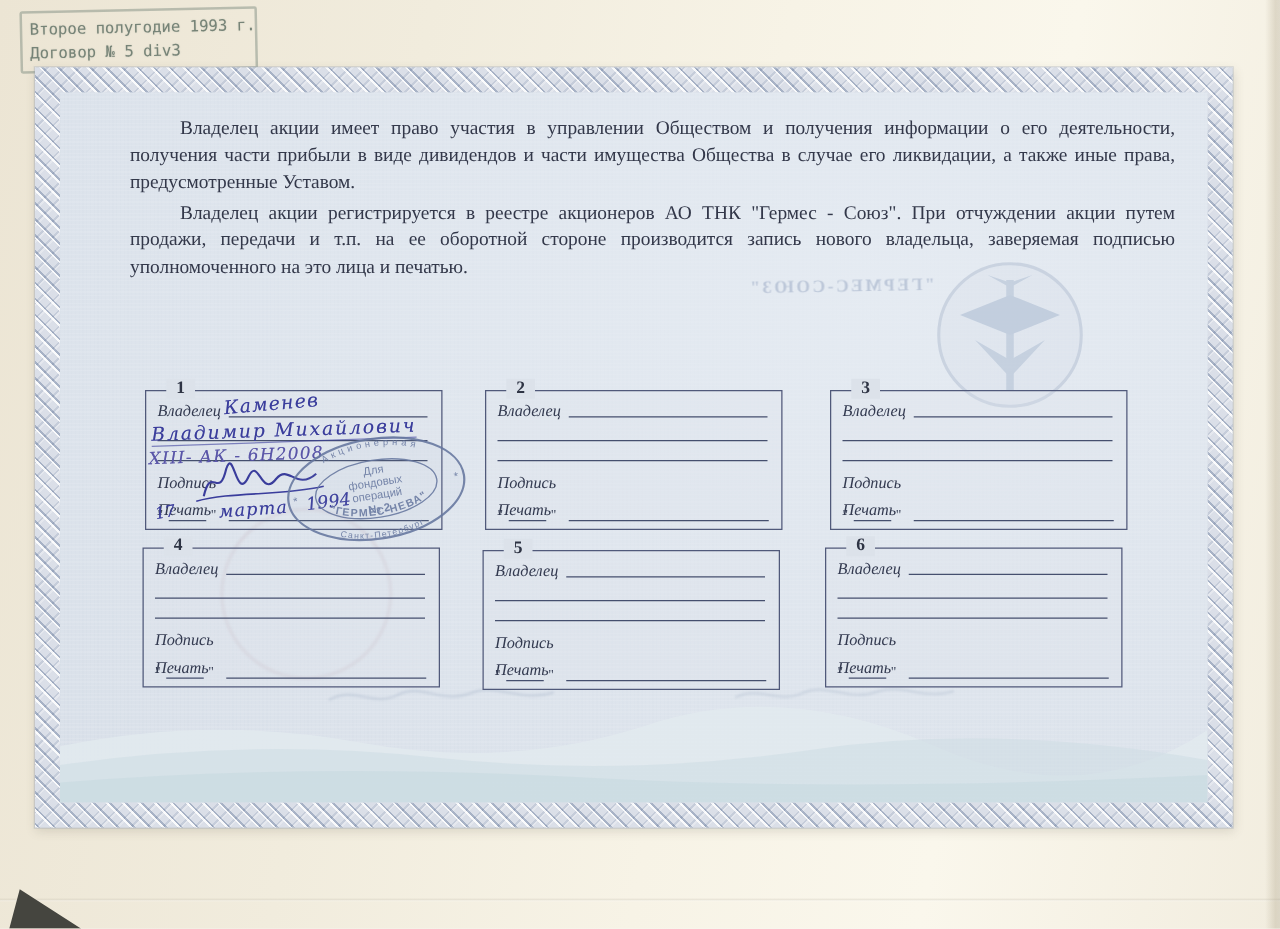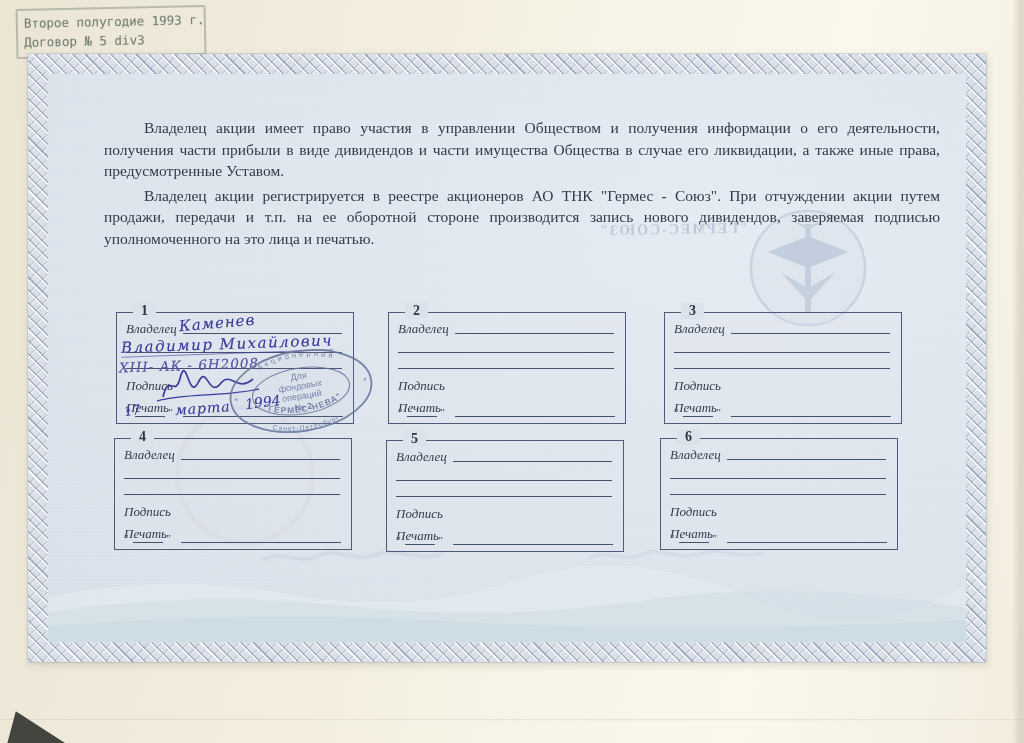--- a/index.html
+++ b/index.html
@@ -32,21 +32,21 @@
       repeating-linear-gradient(-45deg,rgba(255,255,255,.6) 0 1.5px,rgba(142,156,181,.5) 1.5px 3px,rgba(230,233,240,.4) 3px 9px);
     box-shadow:0 0 0 1px rgba(150,160,180,.35),1px 3px 8px rgba(90,85,65,.18);}
   .page-inner{position:absolute;inset:20px;
     background-color:#dce2ea;
     background-image:
       radial-gradient(ellipse at 72% 28%,rgba(230,236,243,.9),rgba(214,222,232,.5)),
       repeating-linear-gradient(0deg,rgba(255,255,255,.22) 0 1px,rgba(0,0,0,0) 1px 3px),
       repeating-linear-gradient(90deg,rgba(196,206,219,.22) 0 1px,rgba(0,0,0,0) 1px 3px);}
 
   
-  .body-text{position:absolute;left:56px;top:43px;width:836px;
+  .body-text{position:absolute;left:56px;top:18px;width:836px;
     color:#33384a;font-size:15.5px;line-height:21.5px;text-align:justify;}
   .body-text p{margin:0 0 3px 0;text-indent:40px;}
   .heading{position:absolute;left:0;right:0;top:184px;text-align:center;
     transform:translateX(30px);font-size:17.5px;font-weight:bold;
     letter-spacing:1px;color:#2e3444;}
 
   
   .wm{pointer-events:none;}
   .wm-mirror-text{position:absolute;left:520px;top:148px;width:210px;text-align:center;
     transform:scaleX(-1) rotate(1deg);color:rgba(156,172,197,.55);
@@ -117,21 +117,21 @@
       <path d="M0,70 Q150,48 300,64 T600,58 T918,66 L918,100 L0,100 Z" fill="rgba(205,221,228,.55)"></path>
       <path d="M0,84 Q200,68 420,80 T918,78 L918,100 L0,100 Z" fill="rgba(196,214,222,.45)"></path>
     </svg>
     <svg class="wm wm-squiggles" viewBox="0 0 580 26">
       <path d="M5,16 C25,4 40,22 60,12 C80,2 95,20 120,10 C140,3 160,18 185,10" fill="none" stroke="rgba(120,140,170,.4)" stroke-width="2"></path>
       <path d="M330,14 C350,4 365,20 385,10 C405,2 420,18 445,9 C465,3 480,16 505,9" fill="none" stroke="rgba(120,140,170,.35)" stroke-width="2"></path>
     </svg>
 
     <div class="body-text">
       <p>Владелец акции имеет право участия в управлении Обществом и получения информации о его деятельности, получения части прибыли в виде дивидендов и части имущества Общества в случае его ликвидации, а также иные права, предусмотренные Уставом.</p>
-      <p>Владелец акции регистрируется в реестре акционеров АО ТНК "Гермес - Союз". При отчуждении акции путем продажи, передачи и т.п. на ее оборотной стороне производится запись нового дивидендов, заверяемая подписью уполномоченного на это лица и печатью.</p>
+      <p>Владелец акции регистрируется в реестре акционеров АО ТНК "Гермес - Союз". При отчуждении акции путем продажи, передачи и т.п. на ее оборотной стороне производится запись нового владельца, заверяемая подписью уполномоченного на это лица и печатью.</p>
     </div>
 
     <div class="tbox" style="left:68px;top:238px;">
       <span class="num">1</span>
       <div class="inner">
         <div class="field-owner">
             <span class="lbl">Владелец</span>
             <span class="owner-line"></span>
           </div>
         <div class="rule"></div>

